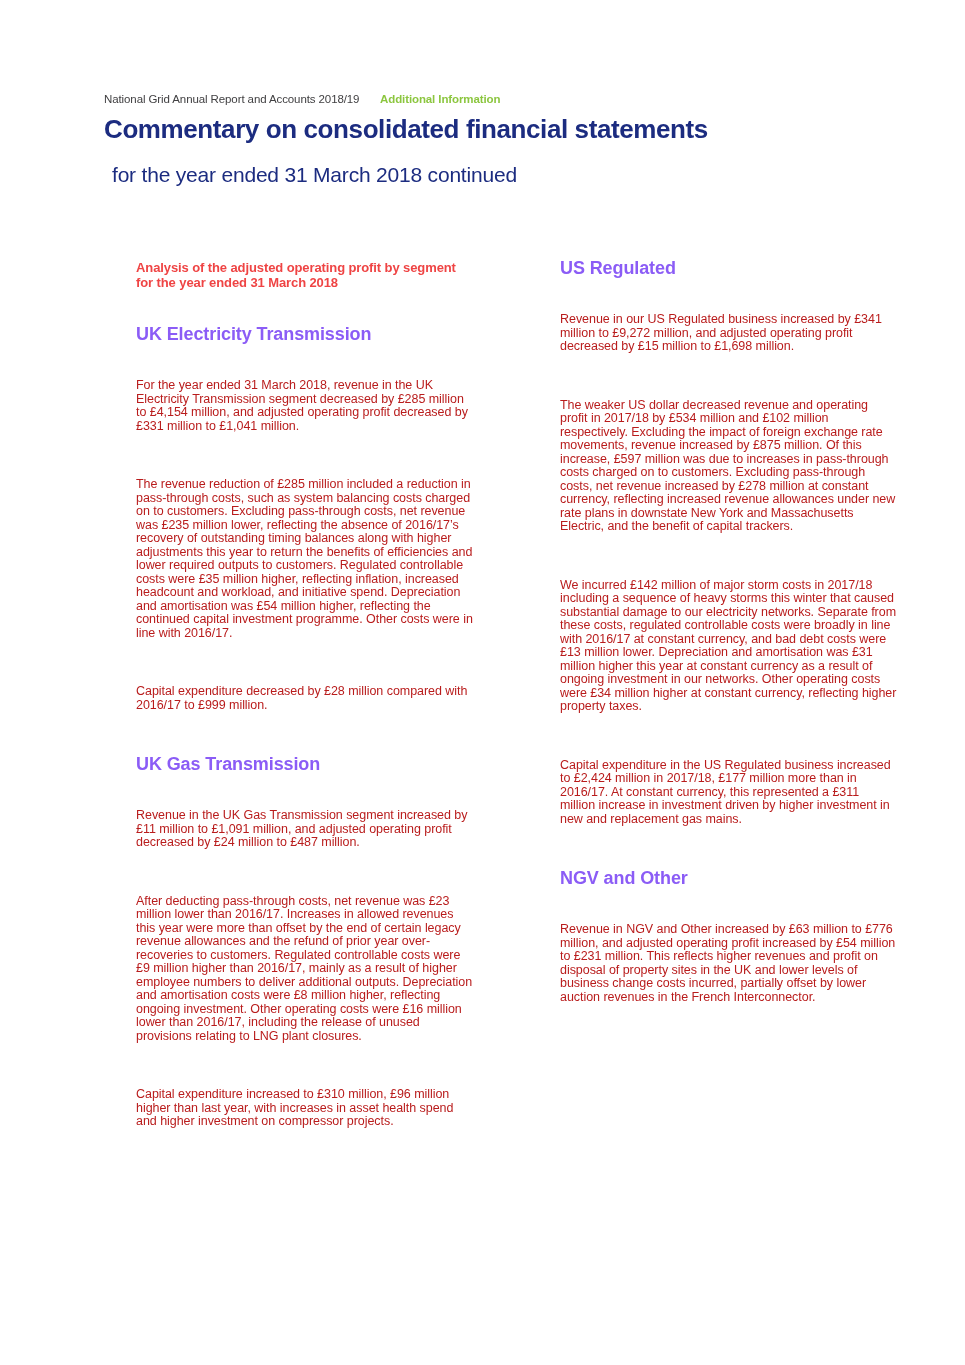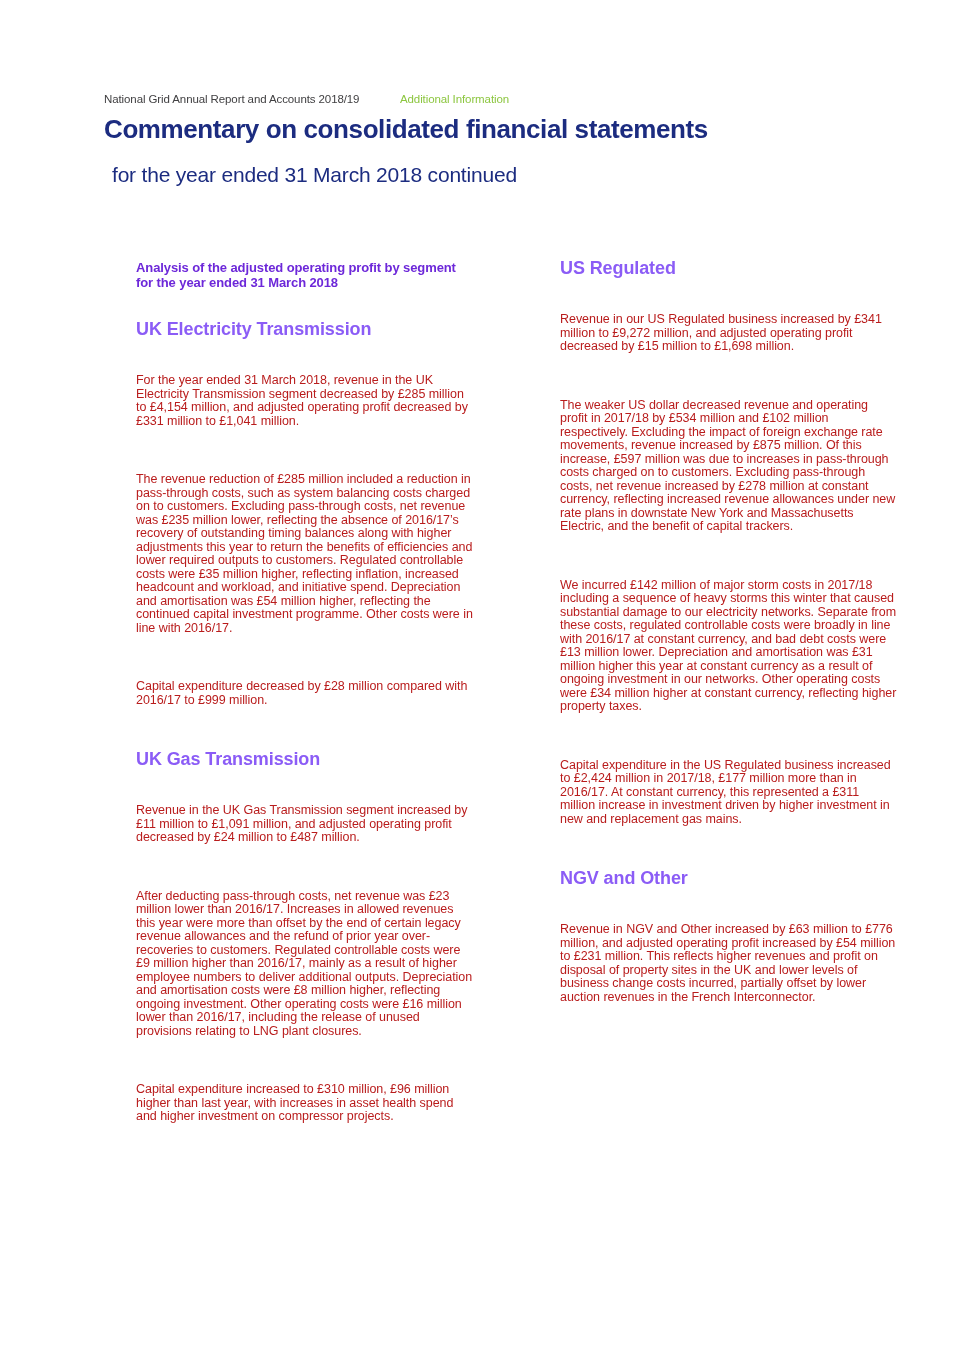--- a/index.html
+++ b/index.html
@@ -20,22 +20,22 @@
     top: 45px; left: 56px; right: 85px;
     font-size: 11.5px;
     color: #414042;
   }
   .report-title {
     position: absolute; left: 0; top: 0;
     white-space: nowrap;
     letter-spacing: -0.1px;
   }
   .section-label {
-    position: absolute; left: 296px; top: 0;
-    font-weight: normal;
+    position: absolute; left: 276px; top: 0;
+    font-weight: bold;
     color: #8cc63f;
     white-space: nowrap;
     letter-spacing: -0.1px;
     text-align: right;
   }
   .page-title {
     position: absolute;
     top: 66px; left: 56px;
     font-size: 26px;
     font-weight: bold;
@@ -60,23 +60,24 @@
     gap: 23px;
   }
   .col {
     width: 401px;
     flex: 0 0 401px;
   }
   .blue-heading {
     font-size: 13px;
     line-height: 14.5px;
     font-weight: bold;
-    color: #6d28d9;
+    color: #ef4444;
     letter-spacing: -0.1px;
     max-width: 378px;
+    margin-bottom: 5px;
   }
   .sub-heading {
     font-size: 18px;
     line-height: 15px;
     font-weight: bold;
     color: #8b5cf6;
     letter-spacing: -0.1px;
     margin-bottom: 5px;
   }
   .sub-heading.spaced {

